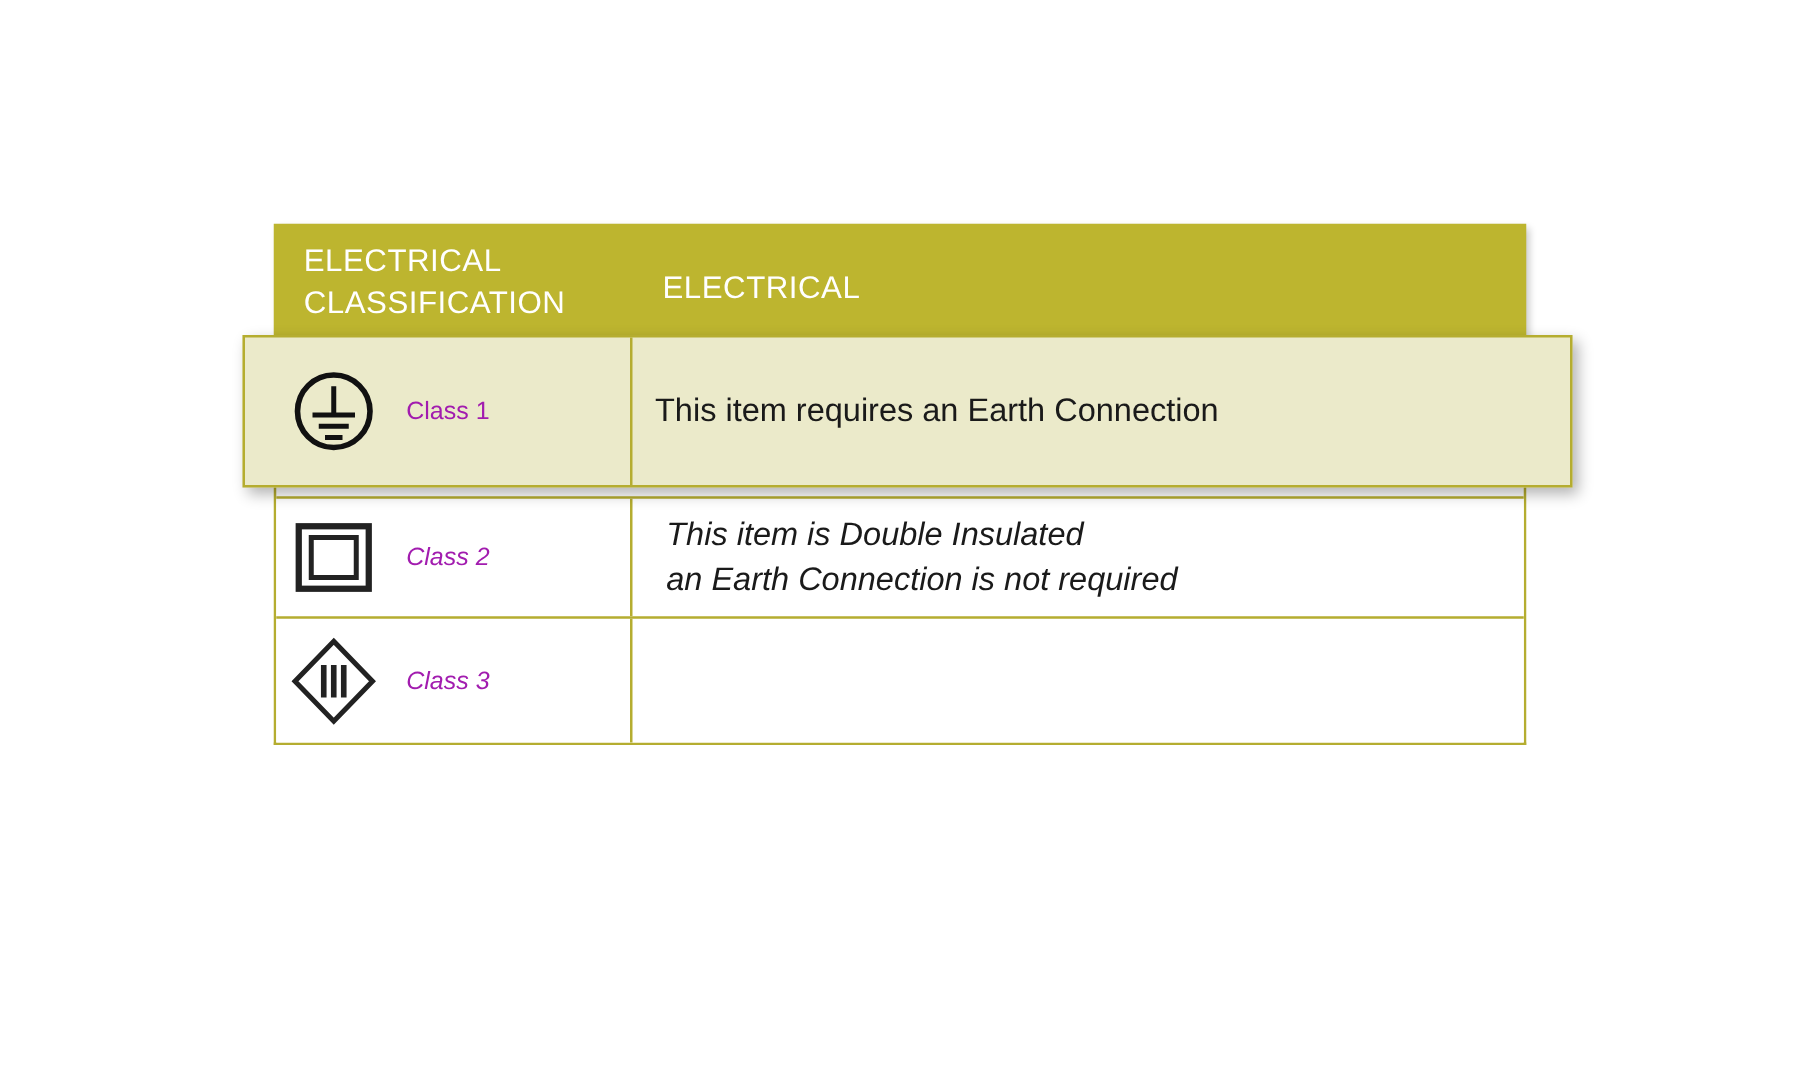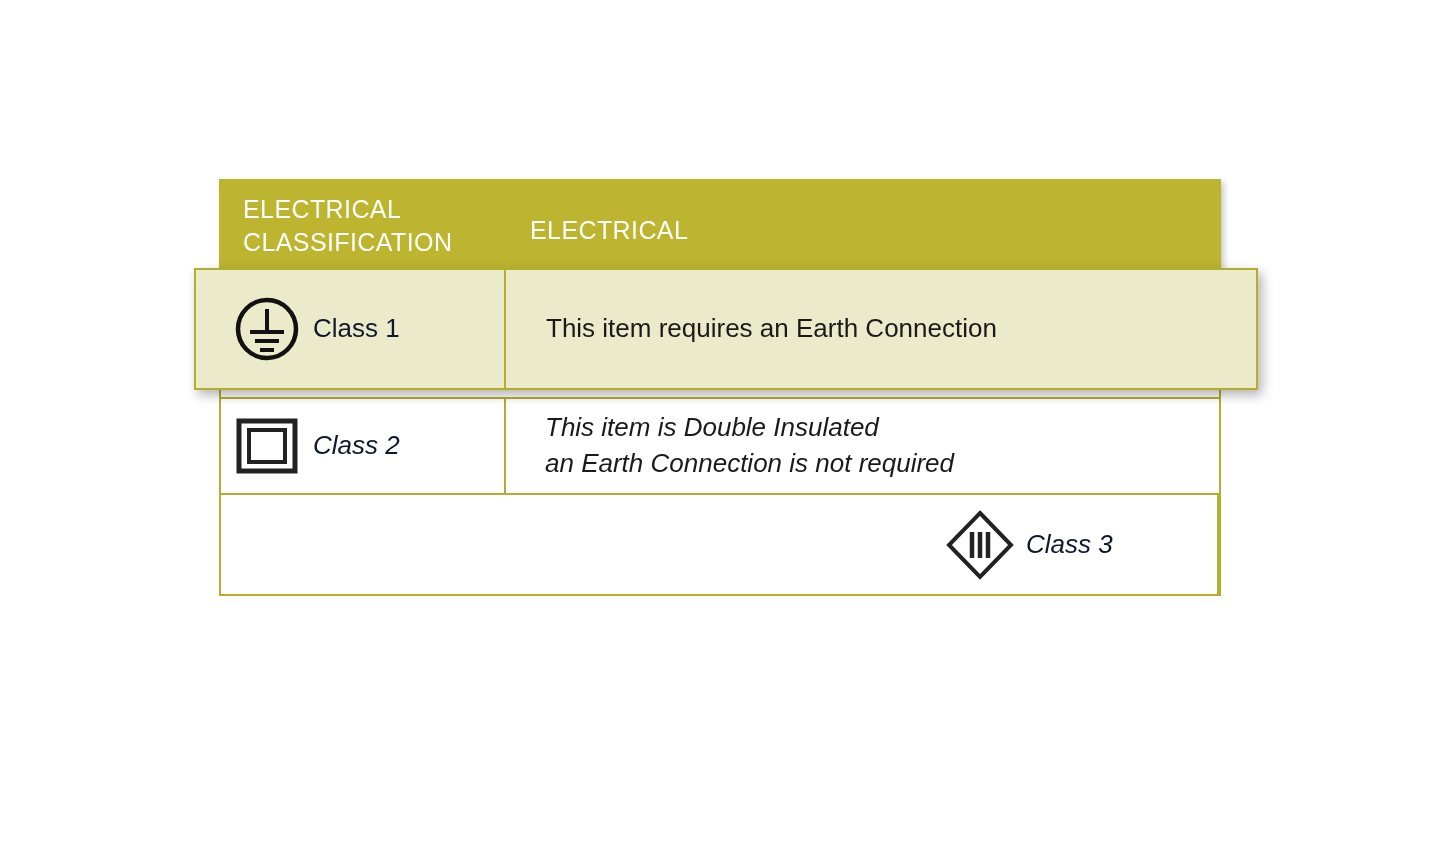--- a/index.html
+++ b/index.html
@@ -72,45 +72,46 @@
     display: flex;
     align-items: center;
     border-right: 2px solid #b5ad30;
     box-sizing: border-box;
   }
   .cell-def {
     flex: 1 1 auto;
     display: flex;
     align-items: center;
     box-sizing: border-box;
-    padding-left: 39px;
+    padding-left: 27px;
   }
 
   .icon-box {
     width: 92px;
     flex: 0 0 92px;
     display: flex;
     align-items: center;
     justify-content: center;
   }
   .class-label {
-    font-size: 26px;
-    color: #0f172a;
+    font-size: 20px;
+    color: #a21caf;
     line-height: 1.2;
+    margin-left: 12px;
   }
   .def-text {
     font-size: 26px;
     color: #1a1a1a;
     line-height: 1.38;
     white-space: pre-line;
   }
 
   
   .row-2 { height: 94px; }
-  .row-3 { height: 99px; justify-content: flex-end; }
+  .row-3 { height: 99px; }
   .row-4 { height: 99px; }
 
   
   #row-highlight {
     position: absolute;
     left: -25px;
     top: 89px;
     width: 1064px;
     height: 122px;
     background: #ebeaca;
@@ -120,21 +121,21 @@
     align-items: stretch;
     box-shadow: 4px 5px 11px rgba(0,0,0,0.30);
     z-index: 5;
   }
   #row-highlight .cell-class {
     width: 310px;
     flex: 0 0 310px;
     padding-left: 25px;
   }
   #row-highlight .cell-def {
-    padding-left: 40px;
+    padding-left: 18px;
   }
 
   
   .row-spacer {
     height: 118px;
     background: transparent;
   }
 
   svg { display: block; }
 </style>

